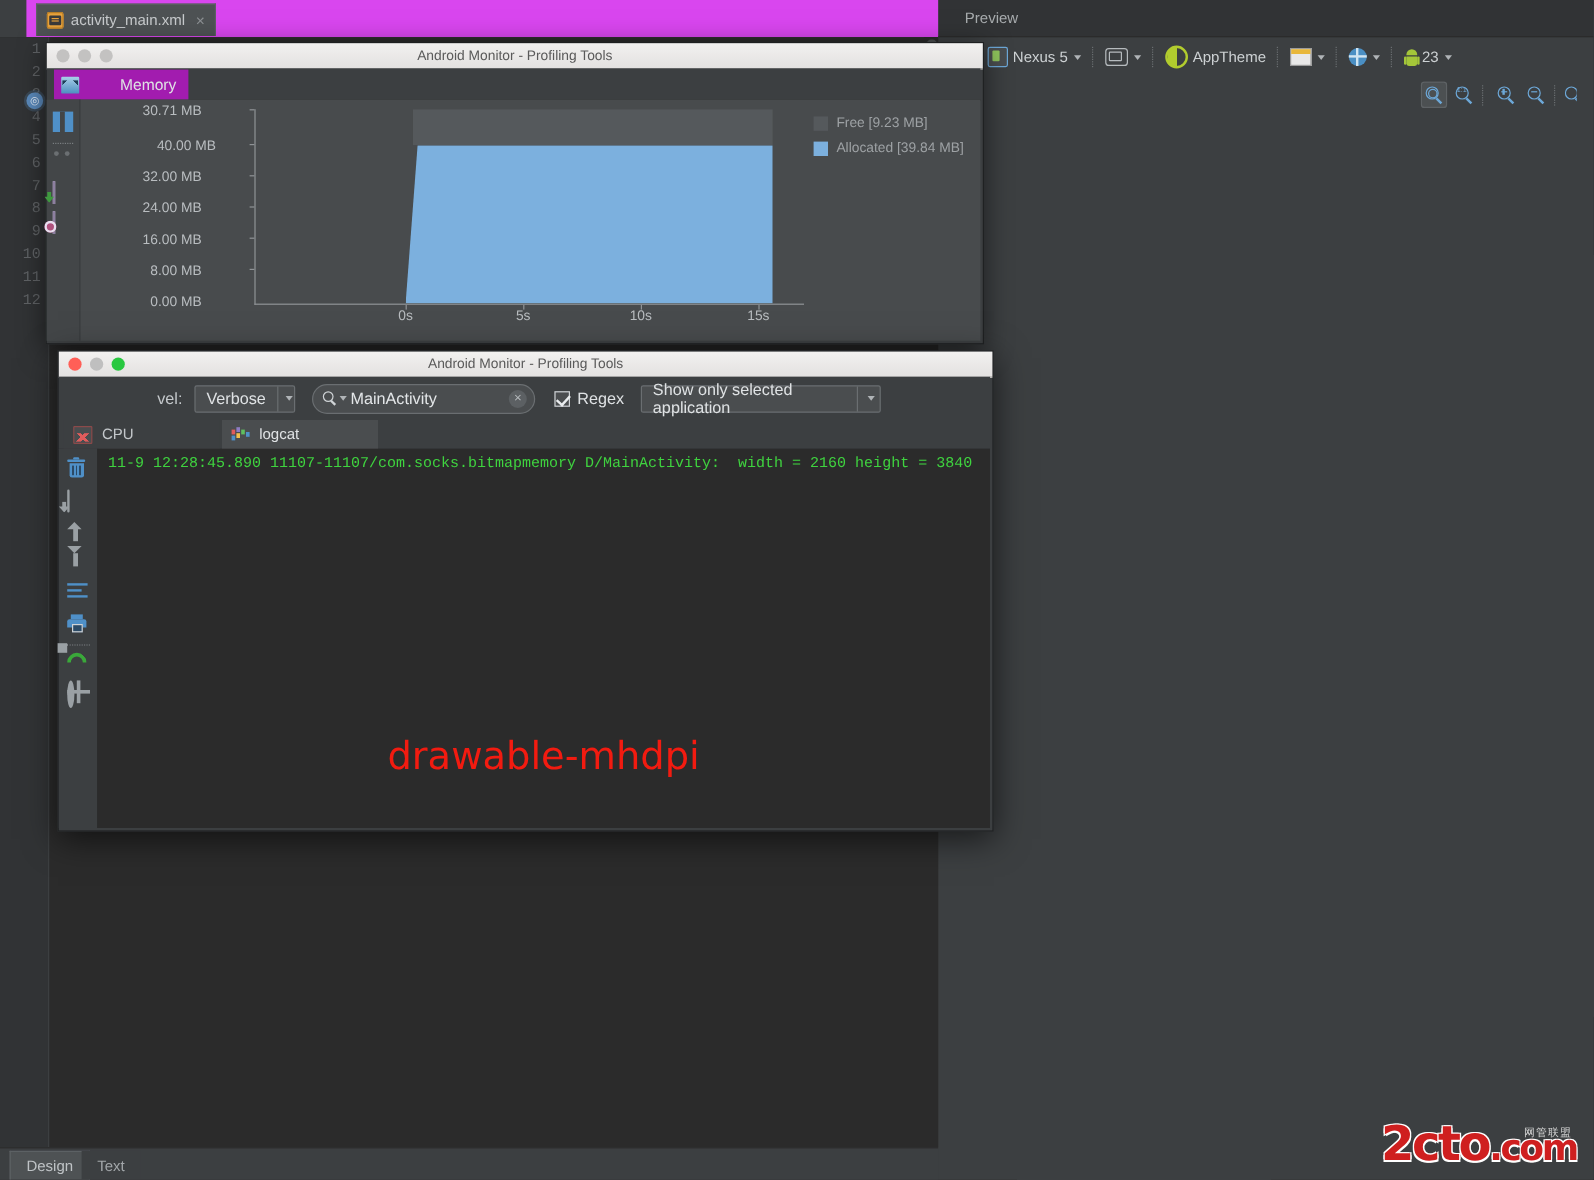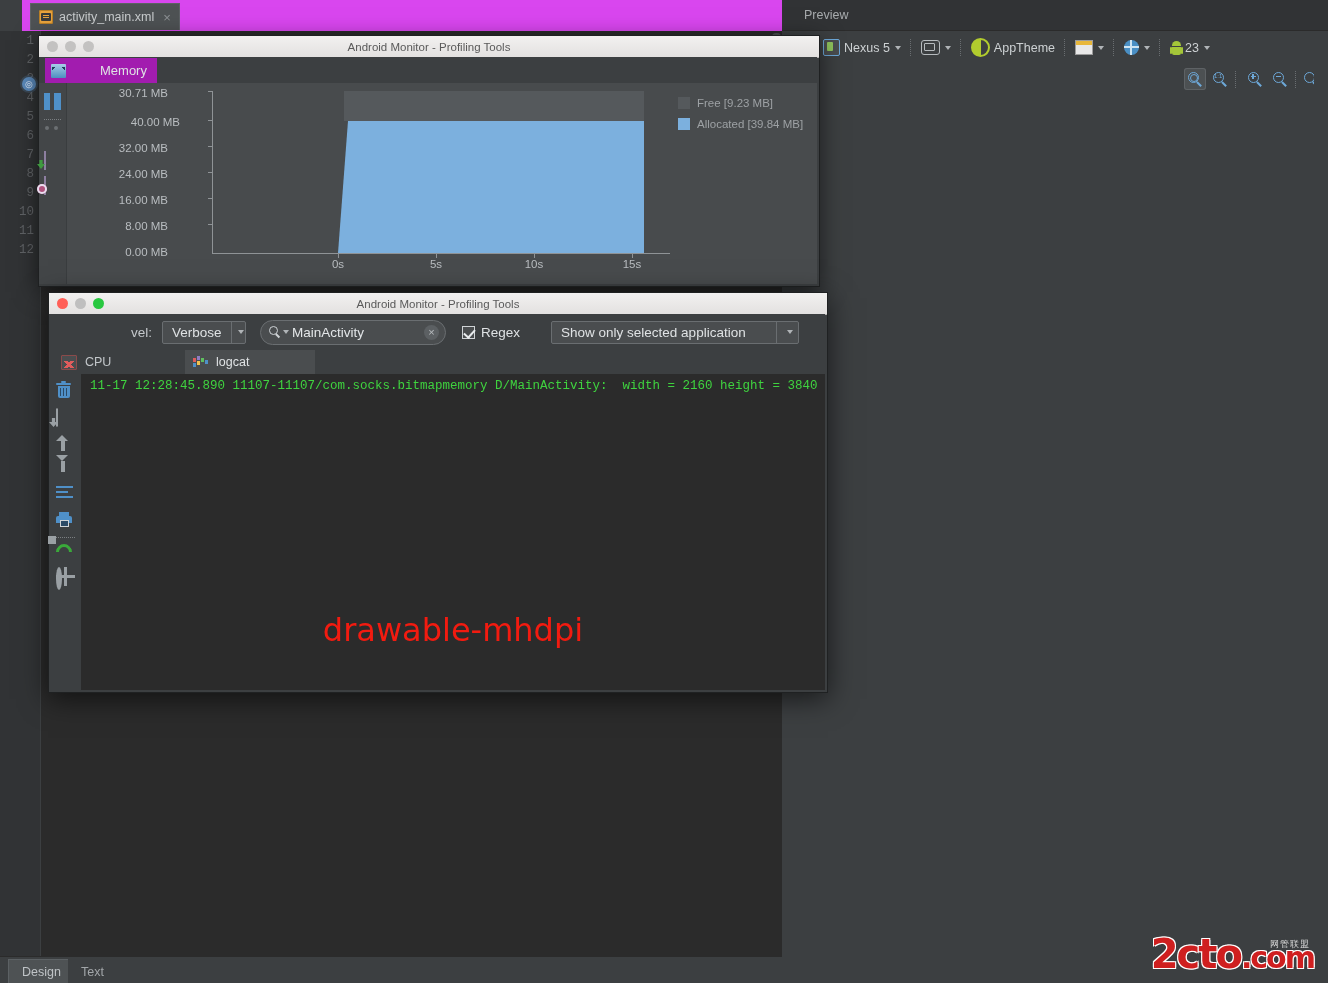--- a/index.html
+++ b/index.html
@@ -430,21 +430,21 @@
         <span class="mglass">
             <span class="l"></span>
             <span class="h"></span>
           </span>
         <span class="caret" style="margin-left:2px"></span>
         <span class="sval">MainActivity</span>
         <span class="clearx">×</span>
       </div>
       <span class="chk" style="margin-left:16px"></span>
       <span class="regex-lbl">Regex</span>
-      <div class="combo" style="width:248px;margin-left:31px">
+      <div class="combo" style="width:200px;margin-left:14px">
         <span class="cv">Show only selected application</span>
         <span class="arrowbox" style="margin-left:auto">
             <span class="caret"></span>
           </span>
       </div>
     </div>
 
     <div class="logtabrow">
       <div class="logtab unsel" style="left:4px;width:130px">
         <span class="ic-cpu"></span>
@@ -471,18 +471,18 @@
       <span class="lbtn" style="top:112px">
         <span class="ic-wrap"><i style="top:0;width:17px"></i><i style="top:5px;width:12px"></i><i style="top:10px;width:17px"></i></span>
       </span>
       <span class="lbtn" style="top:138px"><span class="ic-print"><span class="top"></span><span class="mid"></span><span class="bot"></span></span></span>
       <span class="dotsep" style="left:6px;top:163px;width:20px"></span>
       <span class="lbtn" style="top:170px"><span class="ic-restart"><span class="ring"></span><span class="sq"></span></span></span>
       <span class="lbtn" style="top:196px"><span class="ic-gear"></span></span>
     </div>
 
     <div class="log-console">
-      <div class="logline">11-17 12:28:45.890 11107-11107/com.socks.bitmapmemory D/MainActivity:  width = 2160 height = 3840</div>
+      <div class="logline">11-9 12:28:45.890 11107-11107/com.socks.bitmapmemory D/MainActivity:  width = 2160 height = 3840</div>
       <div class="overlay-text">drawable-mhdpi</div>
     </div>
   </div>
 
 </div>
 
 </body></html>

